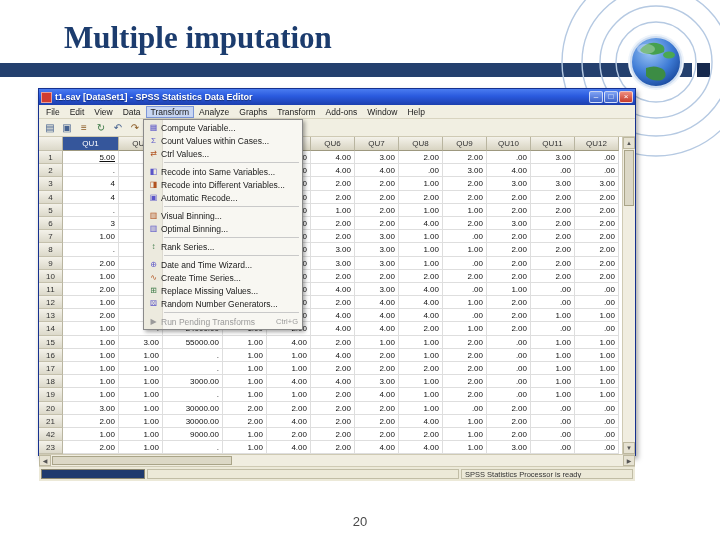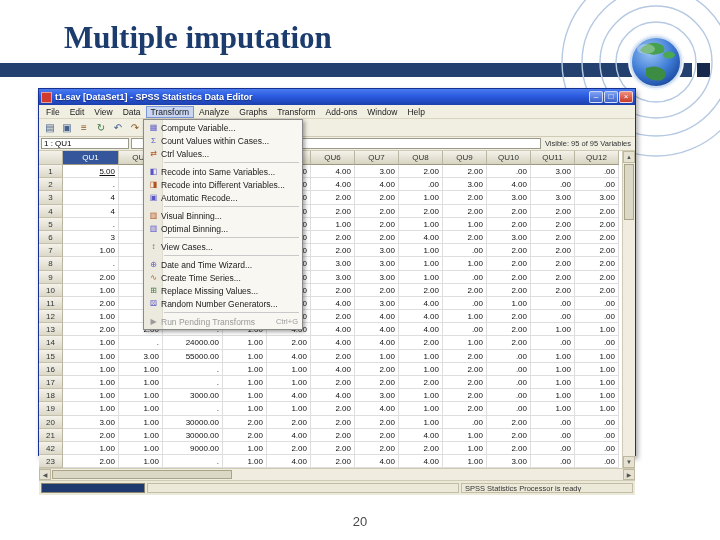--- a/index.html
+++ b/index.html
@@ -181,25 +181,20 @@
       <span class="tb-btn">▦</span>
       <span class="tb-btn">◎</span>
       <span class="tb-btn">+</span>
       <span class="tb-btn">⊞</span>
       <span class="tb-btn">◫</span>
       <span class="tb-btn">Δ</span>
       <span class="tb-btn">✓</span>
       <span class="tb-btn">A</span>
     </div>
 
-  <div class="cellref">
-    <span class="ref">1 : QU1</span>
-    <span class="field"></span>
-    <span class="vis">Visible: 95 of 95 Variables</span>
-  </div>
 
   <div class="gridwrap">
     <div class="gridtable" id="grid">
         <div class="grow ghead">
           <div class="rownum"></div>
           <div class="hcell selected" style="width: 56px;">QU1</div>
           <div class="hcell" style="width: 44px;">QU2</div>
           <div class="hcell" style="width: 60px;">QU3</div>
           <div class="hcell" style="width: 44px;">QU4</div>
           <div class="hcell" style="width: 44px;">QU5</div>
@@ -610,21 +605,21 @@
         <span class="ico">▥</span>
         <span class="lbl">Visual Binning...</span>
       </div>
       <div class="mi">
         <span class="ico">▥</span>
         <span class="lbl">Optimal Binning...</span>
       </div>
       <div class="sep"></div>
       <div class="mi">
         <span class="ico">↕</span>
-        <span class="lbl">View Cases...</span>
+        <span class="lbl">Rank Series...</span>
       </div>
       <div class="sep"></div>
       <div class="mi">
         <span class="ico">⊕</span>
         <span class="lbl">Date and Time Wizard...</span>
       </div>
       <div class="mi">
         <span class="ico">∿</span>
         <span class="lbl">Create Time Series...</span>
       </div>

